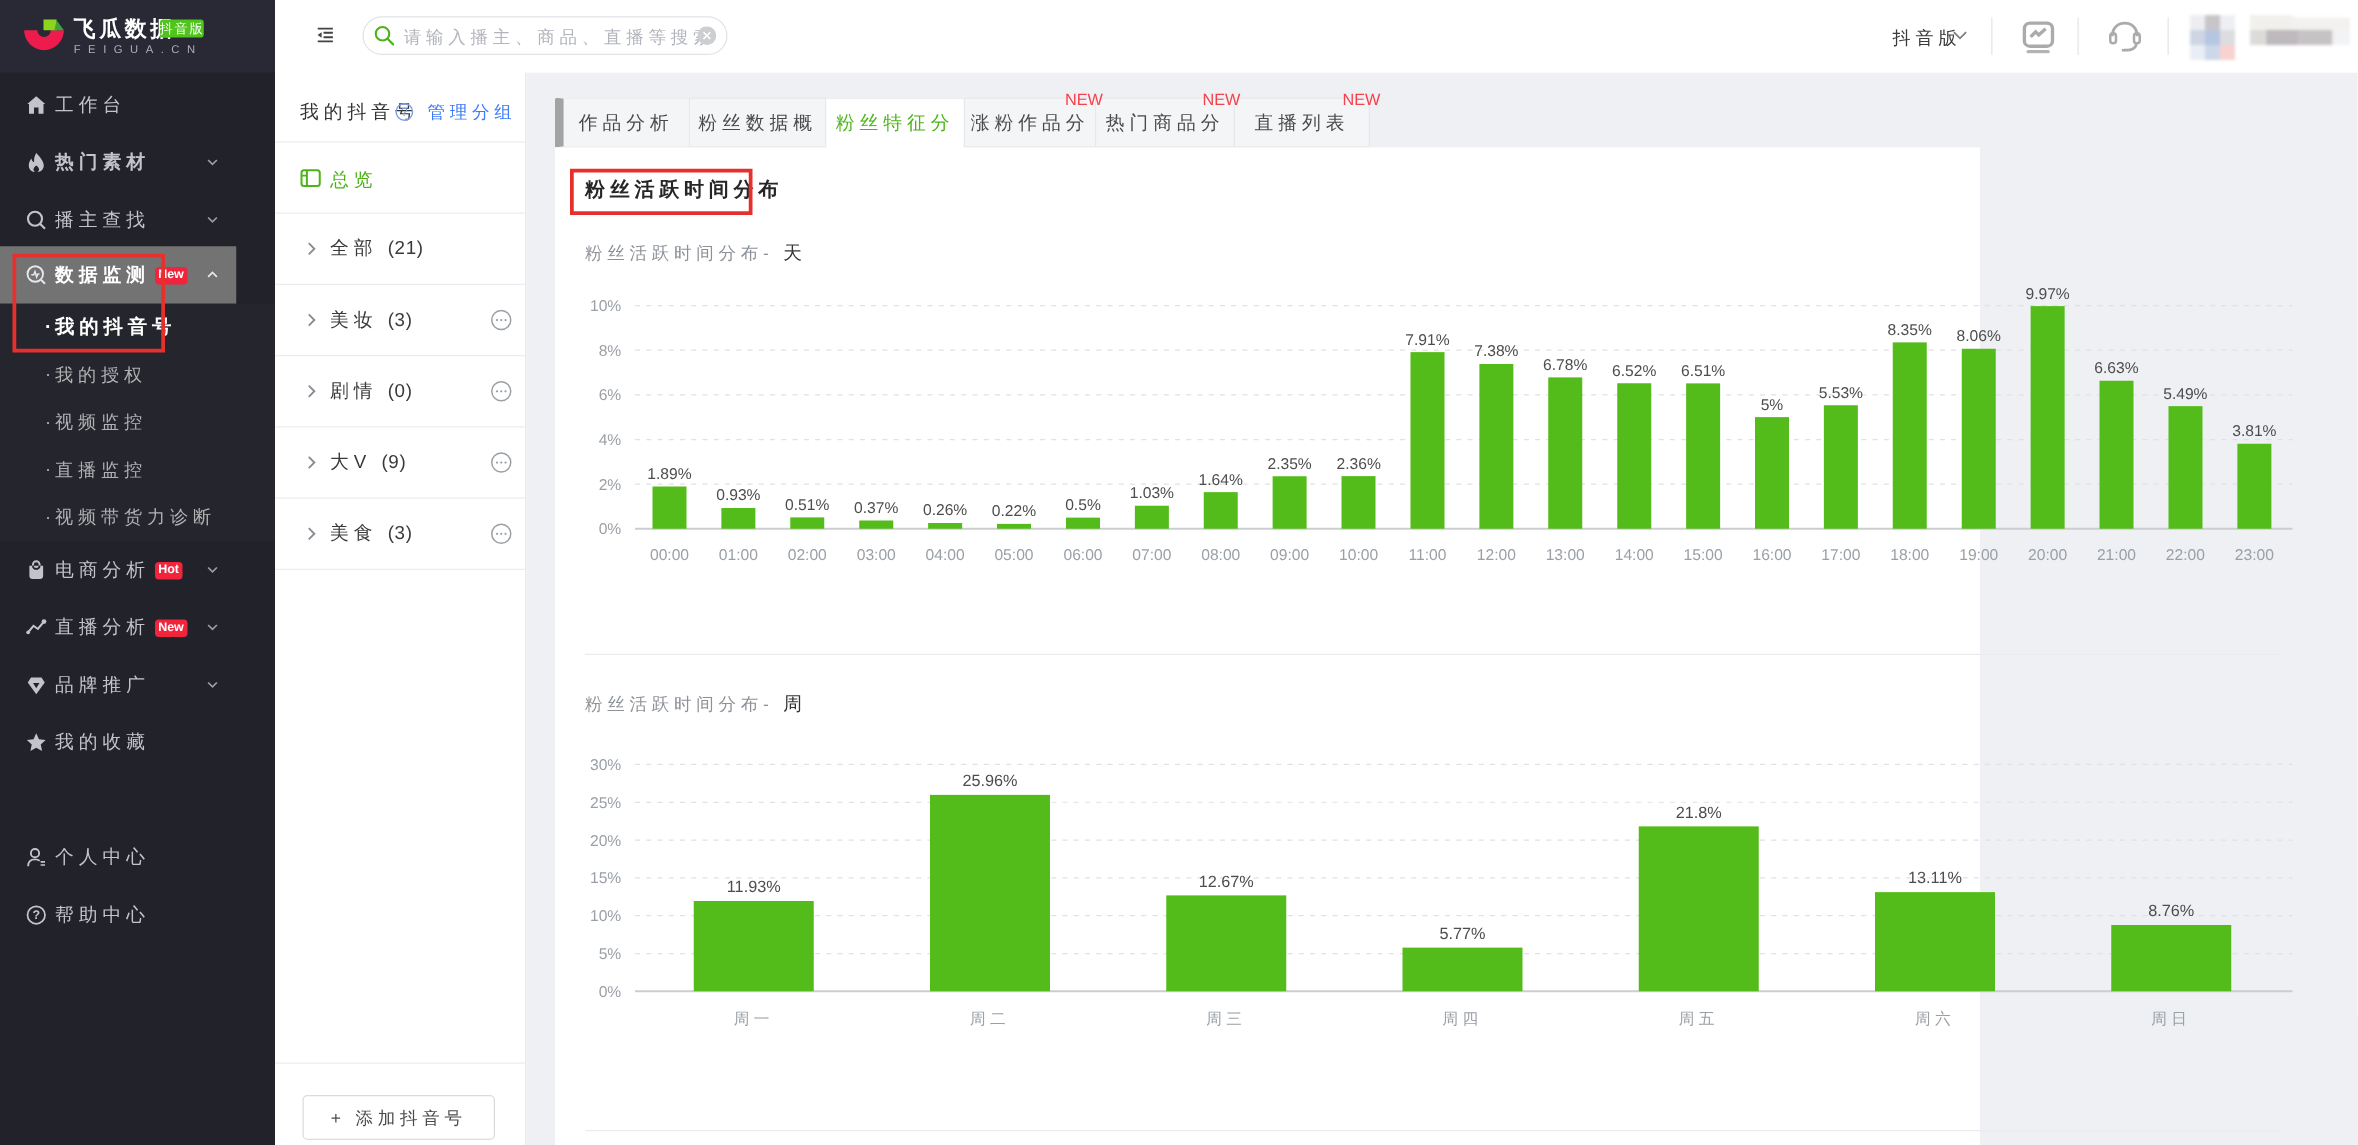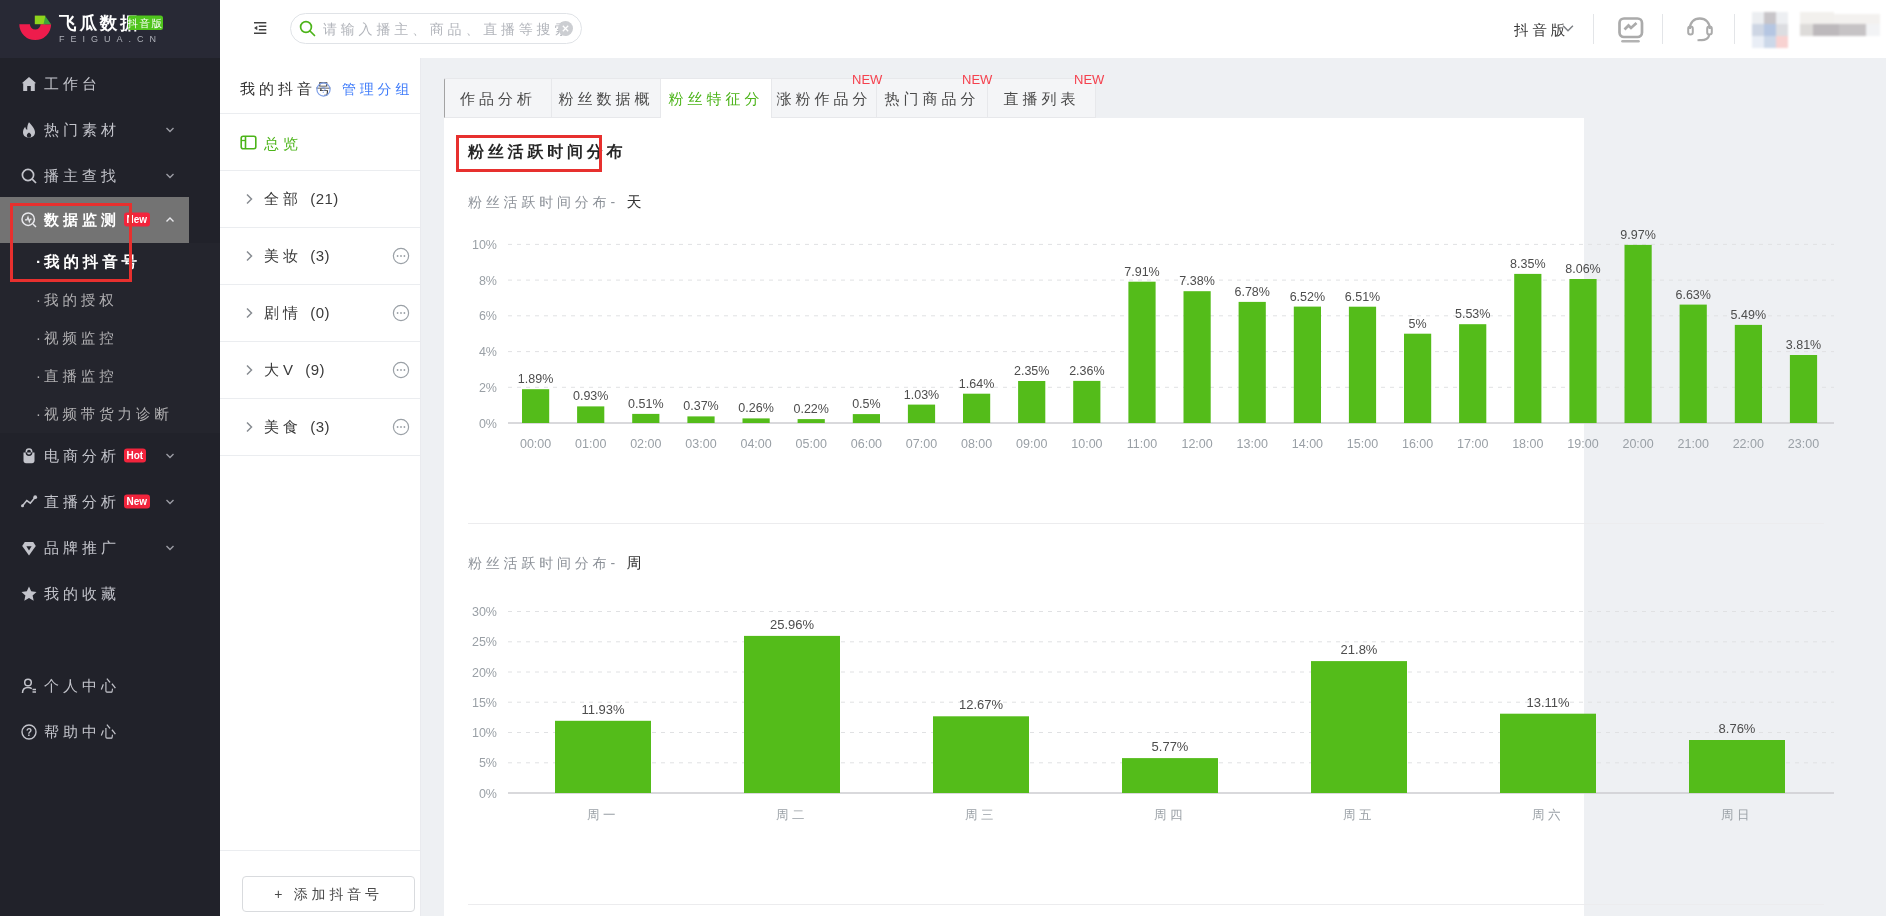--- a/index.html
+++ b/index.html
@@ -25,21 +25,21 @@
   .grow { position:absolute; left:0; width:200px; font-size:15px; color:#3a3a3a; letter-spacing:4px; }
   .grow .gchev { position:absolute; left:23px; top:50%; margin-top:-6px; width:12px; height:12px; }
   .grow .glb { position:absolute; left:44px; top:50%; transform:translateY(-50%); }
   .grow .glb i { font-style:normal; letter-spacing:0.5px; }
   .grow .gmore { position:absolute; right:10px; top:50%; margin-top:-9px; width:18px; height:18px; }
   
   #topbar { position:absolute; left:220px; top:0; width:1666px; height:58px; background:#fff; z-index:6; }
   
   #content { position:absolute; left:421px; top:58px; width:1465px; height:858px; background:#eef0f3; z-index:1; }
   .tab { position:absolute; top:20px; height:40px; background:#f4f5f7; border:1px solid #e7e8eb; border-left:none; font-size:15px; color:#4a4a4a; text-align:center; line-height:40px; letter-spacing:4px; }
-  .tab.first { border-left:1px solid #a3a3a3; border-radius:2px 0 0 0;text-align:center; }
+  .tab.first { border-left:7px solid #a3a3a3; border-radius:2px 0 0 0;text-align:center; }
   .tab.active { background:#fff; color:#4cb419; border-bottom:none; height:41px; }
   .newtag { position:absolute; color:#f5414e; font-size:13px; top:14px; }
   #card { position:absolute; left:23px; top:60px; width:1140px; height:798px; background:#fff; }
   .sub1 { position:absolute; color:#8d9299; font-size:14px; letter-spacing:3.8px; }
   .sub1 b { color:#333; font-size:15px; font-weight:normal; }
   .hdiv { position:absolute; height:1px; background:#ececee; }
   
   .anno { position:absolute; border:3px solid #e7302e; z-index:20; }
 </style>
 </head>
@@ -55,21 +55,21 @@
       <text x="145.5" y="26.5" font-size="10.5" fill="#fff" text-anchor="middle" style="letter-spacing:1.5px">抖音版</text>
       <text x="59" y="42" font-size="9" fill="#aeb0b8" style="letter-spacing:6px">FEIGUA.CN</text>
     </svg>
   </div>
   <div class="mrow" style="top:61px;">
     <svg class="ic" viewBox="0 0 18 18">
         <path d="M9 2 L16.2 8.2 L14.8 8.2 L14.8 16 L10.8 16 L10.8 11 L7.2 11 L7.2 16 L3.2 16 L3.2 8.2 L1.8 8.2 Z" fill="#c3c4cb"></path>
       </svg>
     <span class="lb">工作台</span>
   </div>
-  <div class="mrow" style="top:107px;">
+  <div class="mrow" style="top:107px;font-weight:bold;">
     <svg class="ic" viewBox="0 0 18 18">
         <path d="M9 1.3 C12 4.4 15 8 15 11.3 C15 14.7 12.4 16.6 9 16.6 C5.6 16.6 3 14.7 3 11.3 C3 9.3 3.9 7.3 5.2 5.8 C5.4 7.4 6.2 8.5 7.3 8.8 C6.9 6.1 7.8 3 9 1.3 Z" fill="#c3c4cb"></path>
         <path d="M9 16.6 C7.7 16.6 6.8 15.7 6.8 14.5 C6.8 13.4 7.5 12.5 9 11.4 C10.5 12.5 11.2 13.4 11.2 14.5 C11.2 15.7 10.3 16.6 9 16.6 Z" fill="#21222a"></path>
       </svg>
     <span class="lb">热门素材</span>
     <svg class="chev" viewBox="0 0 10 10">
         <path d="M1.5 3 L5 6.5 L8.5 3" stroke="#9b9ca4" stroke-width="1.4" fill="none"></path>
       </svg>
   </div>
   <div class="mrow" style="top:153px;">
@@ -237,21 +237,21 @@
     <span class="glb">美食 <i>(3)</i></span>
     <svg class="gmore" viewBox="0 0 18 18">
         <circle cx="9" cy="9" r="7.6" stroke="#9aa0a6" stroke-width="1.2" fill="none"></circle>
         <circle cx="5.6" cy="9" r="0.9" fill="#9aa0a6"></circle>
         <circle cx="9" cy="9" r="0.9" fill="#9aa0a6"></circle>
         <circle cx="12.4" cy="9" r="0.9" fill="#9aa0a6"></circle>
       </svg>
   </div>
   <div class="c2div" style="top:455px;"></div>
   <div class="c2div" style="top:850px;"></div>
-  <div style="position:absolute; left:22px; top:876px; width:173px; height:36px; border:1px solid #d9dbde; border-radius:4px; font-size:14px; color:#4a4a4a; text-align:center; line-height:34px; letter-spacing:3.8px;">+ 添加抖音号</div>
+  <div style="position:absolute; left:22px; top:876px; width:154px; height:36px; border:1px solid #d9dbde; border-radius:4px; font-size:14px; color:#4a4a4a; text-align:center; line-height:34px; letter-spacing:3.8px;">+ 添加抖音号</div>
 </div>
 <div id="topbar">
   <svg style="position:absolute; left:33.5px; top:22px;" width="13" height="12" viewBox="0 0 13 12">
     <path d="M0 0.8 H12.3 M4.8 4.2 H12.3 M4.8 7.8 H12.3 M0 11.2 H12.3" stroke="#424242" stroke-width="1.6"></path>
     <path d="M0 6 L3.3 3.8 L3.3 8.2 Z" fill="#424242"></path>
   </svg>
   <div style="position:absolute; left:70px; top:13px; width:292px; height:31px; border:1px solid #e0e3e7; border-radius:16px; background:#fff;"></div>
   <svg style="position:absolute; left:79px; top:20px;" width="17" height="17" viewBox="0 0 17 17">
       <circle cx="7" cy="7" r="5.4" stroke="#4cb419" stroke-width="1.7" fill="none"></circle>
       <path d="M11 11 L15.5 15.5" stroke="#4cb419" stroke-width="1.7" stroke-linecap="round"></path>

